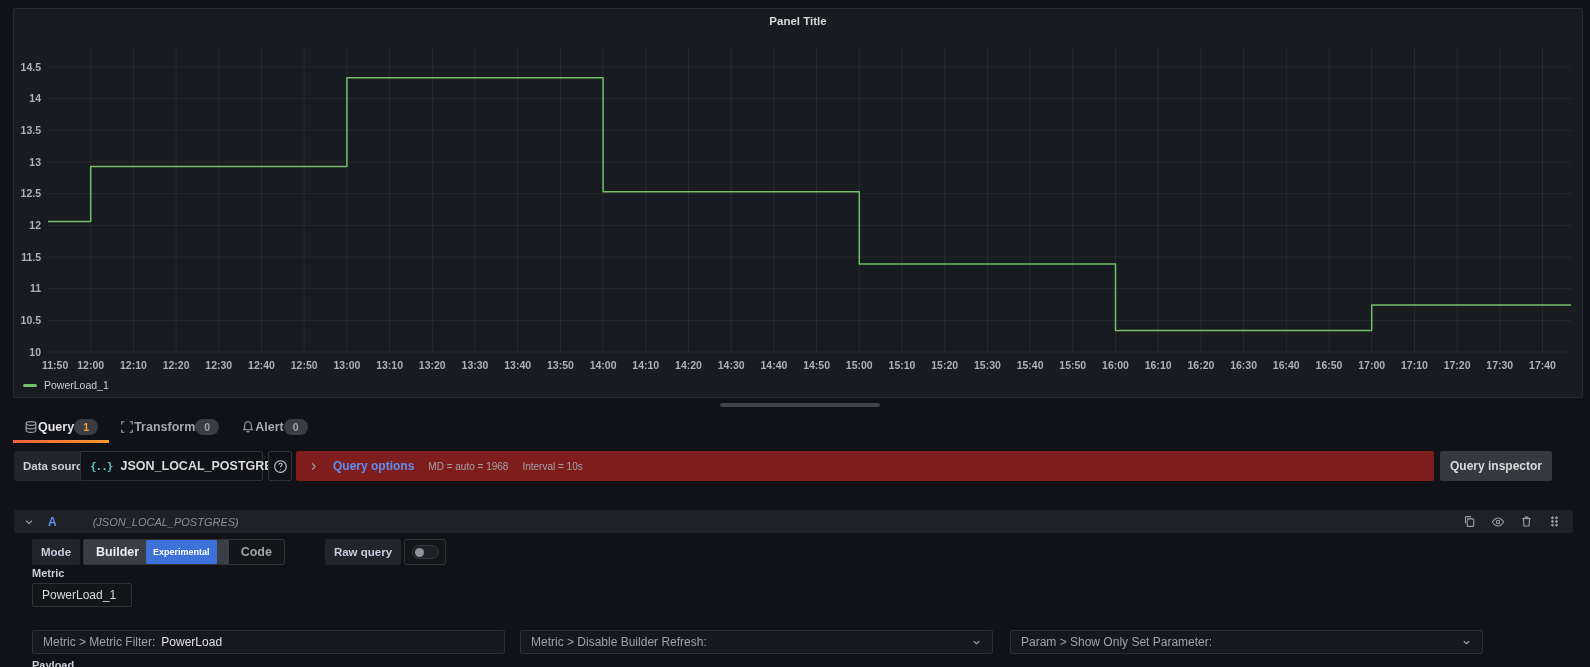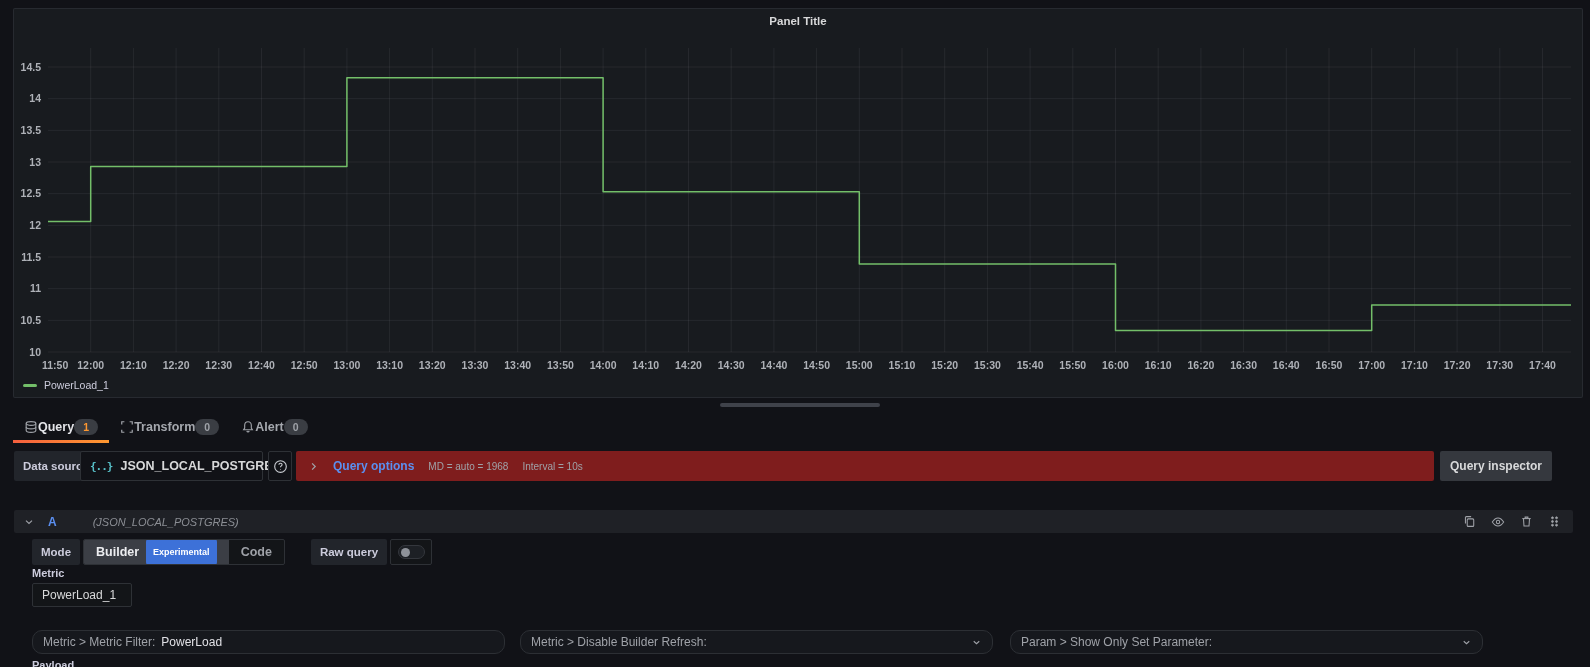--- a/index.html
+++ b/index.html
@@ -53,31 +53,31 @@
   .a-actions { margin-left:auto; display:flex; align-items:center; gap:15px; padding-right:12px; }
   .a-actions .icon-btn { display:flex; cursor:pointer; }
   .a-actions svg { stroke:#9fa2a8; }
   
   .mode-row { position:absolute; left:32px; top:539px; height:26px; display:flex; align-items:stretch; }
   .inline-label { display:flex; align-items:center; padding:0 9px; background:#22252b; font-size:11.5px; font-weight:bold; color:#ccccdc; border-radius:2px; }
   .seg-control { display:flex; align-items:stretch; margin-left:3px; background:#131518; border:1px solid #2e3136; border-radius:2px; overflow:hidden; }
   .seg { display:flex; align-items:center; gap:7px; padding:0 12px; cursor:pointer; font-size:12.5px; font-weight:bold; color:#9fa2a8; }
   .seg.selected { background:#3b3e45; color:#ecedf0; }
   .exp-badge { background:var(--badge-blue,#3d71d8); color:#fff; font-size:9px; font-weight:bold; padding:8px 7px; border-radius:3px; }
-  .raw-query-label { margin-left:26px; }
+  .raw-query-label { margin-left:40px; }
   .toggle-box { margin-left:3px; width:42px; display:flex; align-items:center; justify-content:center; background:#131518; border:1px solid #2e3136; border-radius:2px; cursor:pointer; }
   .toggle-track { width:27px; height:14px; border-radius:7px; background:#1d2025; border:1px solid #34373d; position:relative; }
   .toggle-knob { position:absolute; left:2px; top:1.5px; width:9px; height:9px; border-radius:50%; background:#8e9299; }
   .field-label { position:absolute; left:32px; font-size:11px; font-weight:bold; color:#ccccdc; }
   .metric-label { top:567px; }
   .metric-select { position:absolute; left:32px; top:583px; width:100px; height:24px; display:flex; align-items:center; gap:8px; padding:0 9px; background:#131518; border:1px solid #2e3136; border-radius:2px; cursor:pointer; }
   .metric-select .value { flex:1; font-size:12px; color:#d8d9da; }
   .payload-label { top:611px;margin-top:48px; }
   .payload-row { position:absolute; left:32px; top:630px; right:0; height:24px; }
-  .payload-field { position:absolute; top:0; height:24px; display:flex; align-items:center; gap:6px; padding:0 10px; background:#16181d; border:1px solid #2c2f34; border-radius:10px; cursor:text; }
+  .payload-field { position:absolute; top:0; height:24px; display:flex; align-items:center; gap:6px; padding:0 10px; background:#16181d; border:1px solid #2c2f34; border-radius:2px; cursor:text; }
   .payload-field .pf-label { color:#9fa2a8; font-size:12px; white-space:nowrap; }
   .payload-field .pf-value { color:#e0e0e5; font-size:12px; white-space:nowrap; }
   .payload-field .pf-chevron { position:absolute; right:10px; display:flex; }
   .pf-1 { left:0; width:473px; }
   .pf-2 { left:488px; width:473px; }
   .pf-3 { left:978px; width:473px; }
   .chev { stroke:#9fa2a8; }
 </style>
 </head>
 <body>

